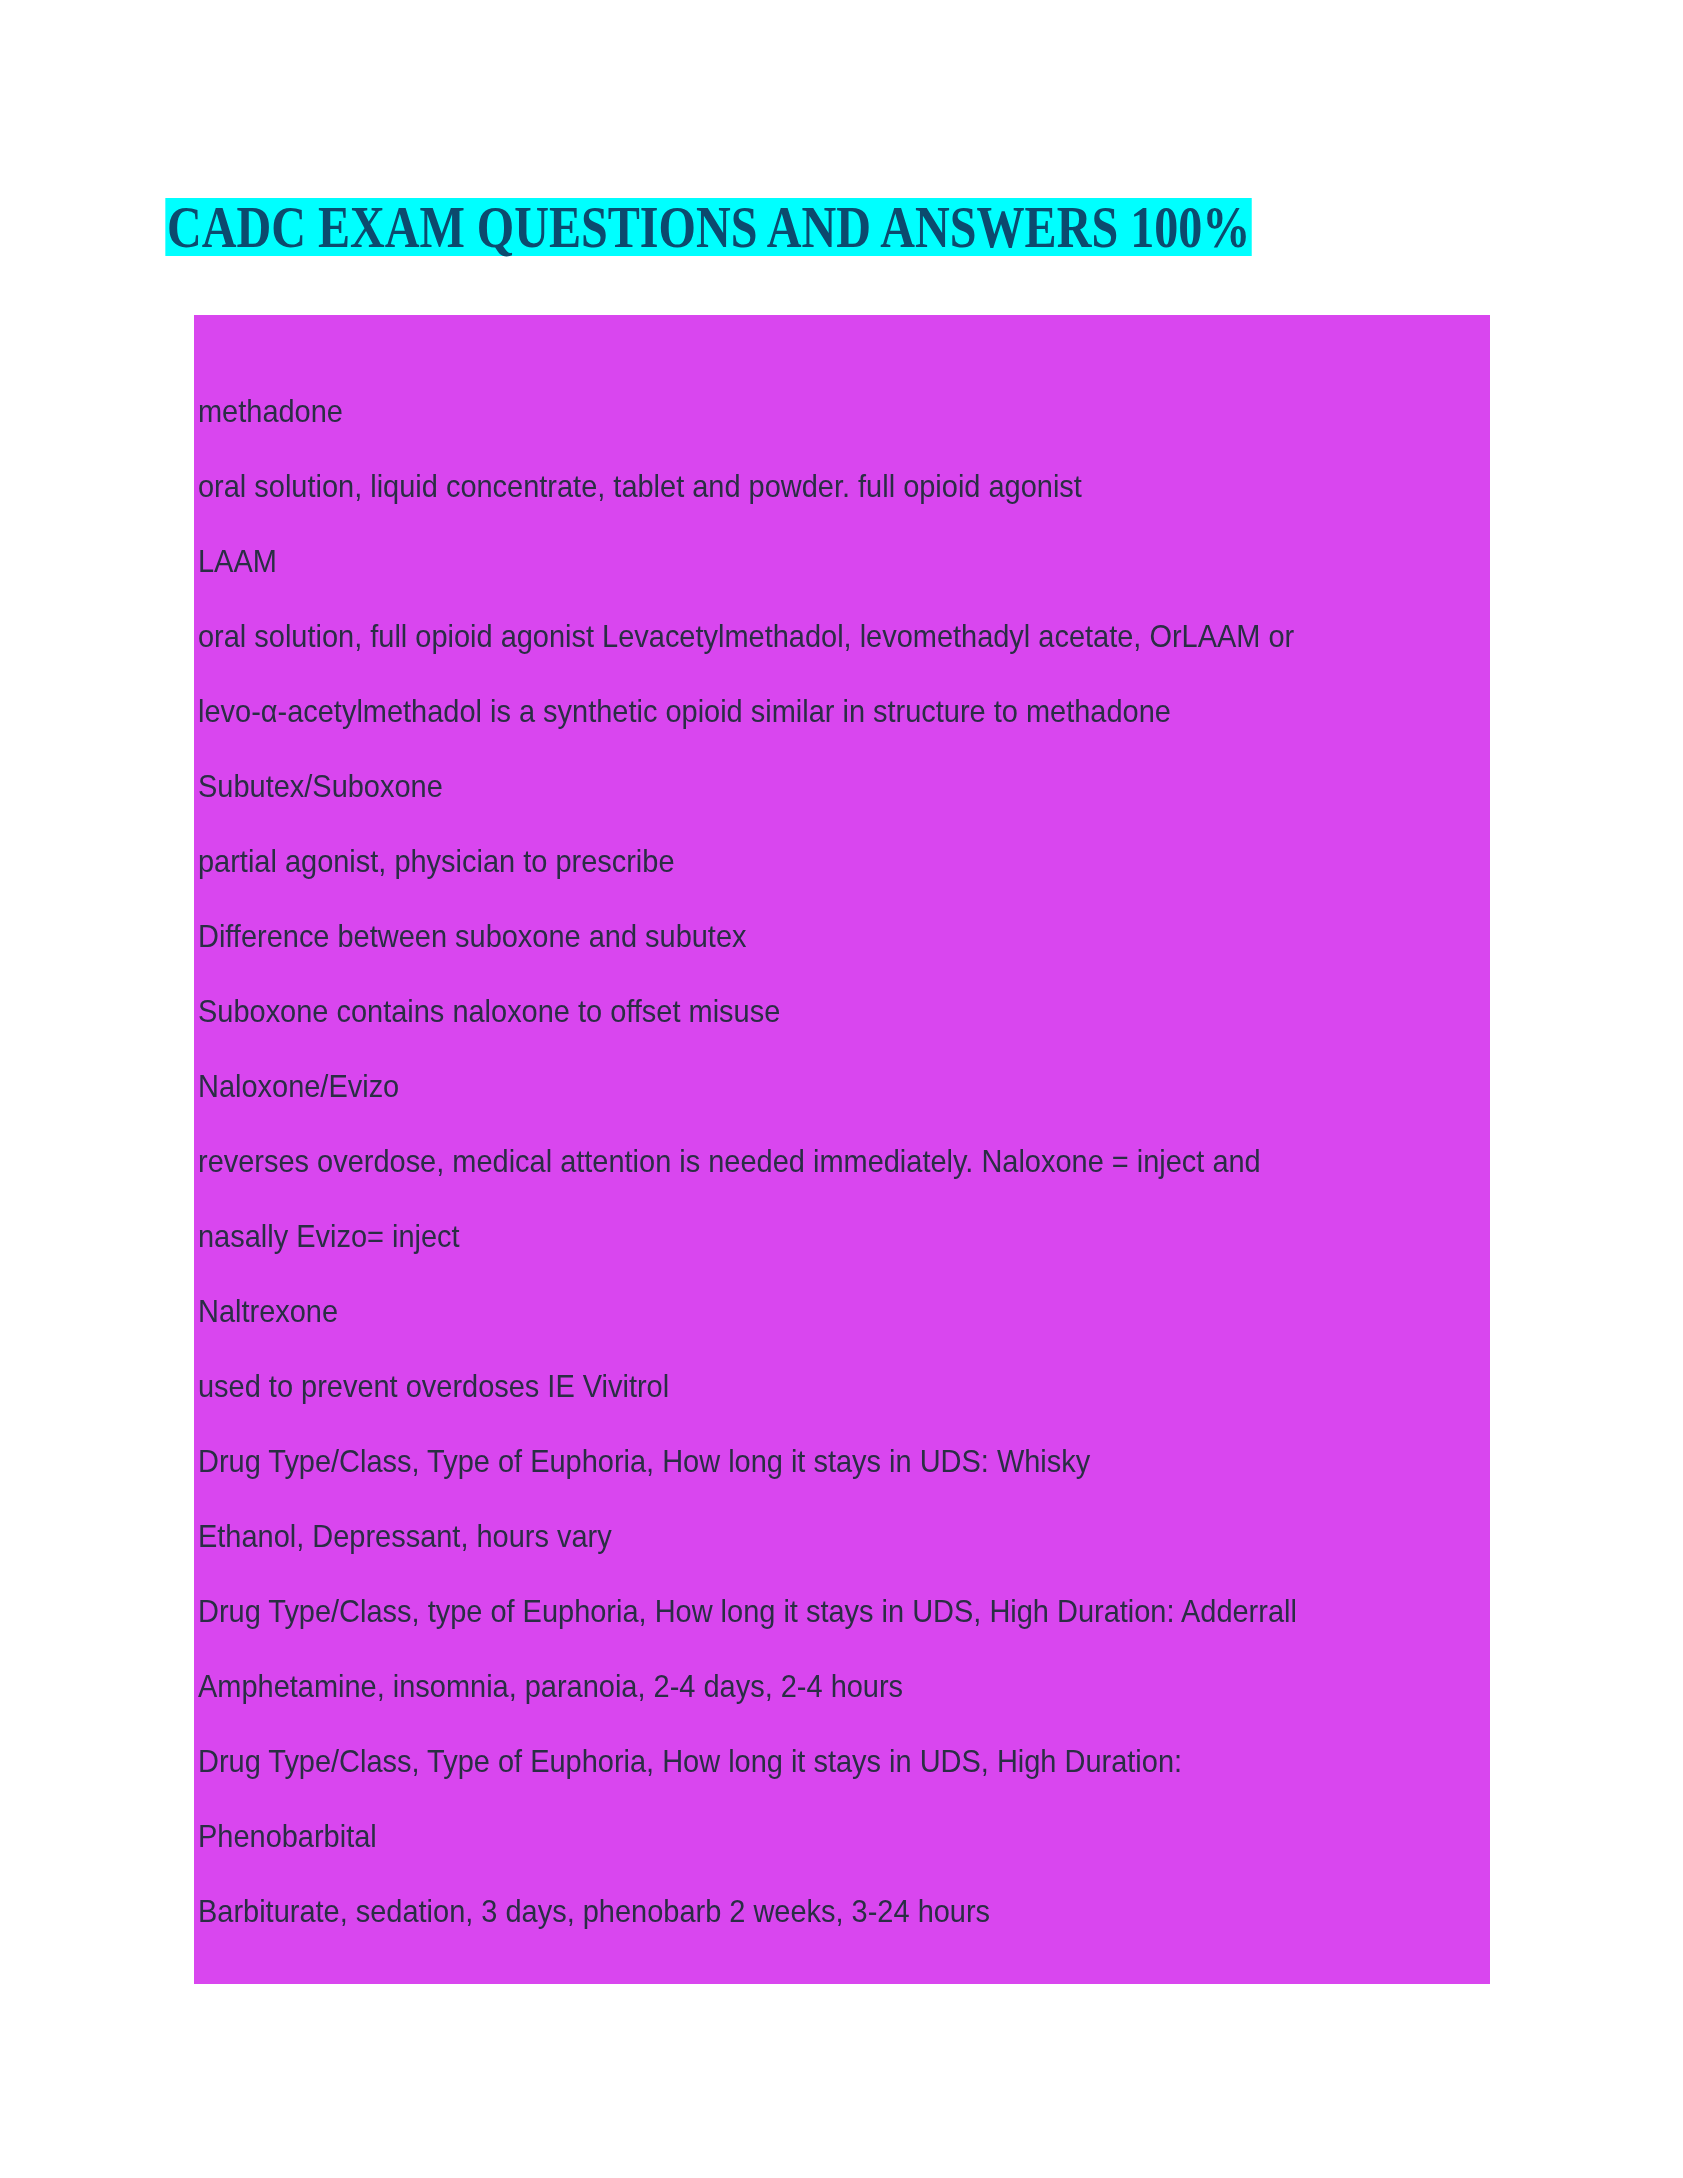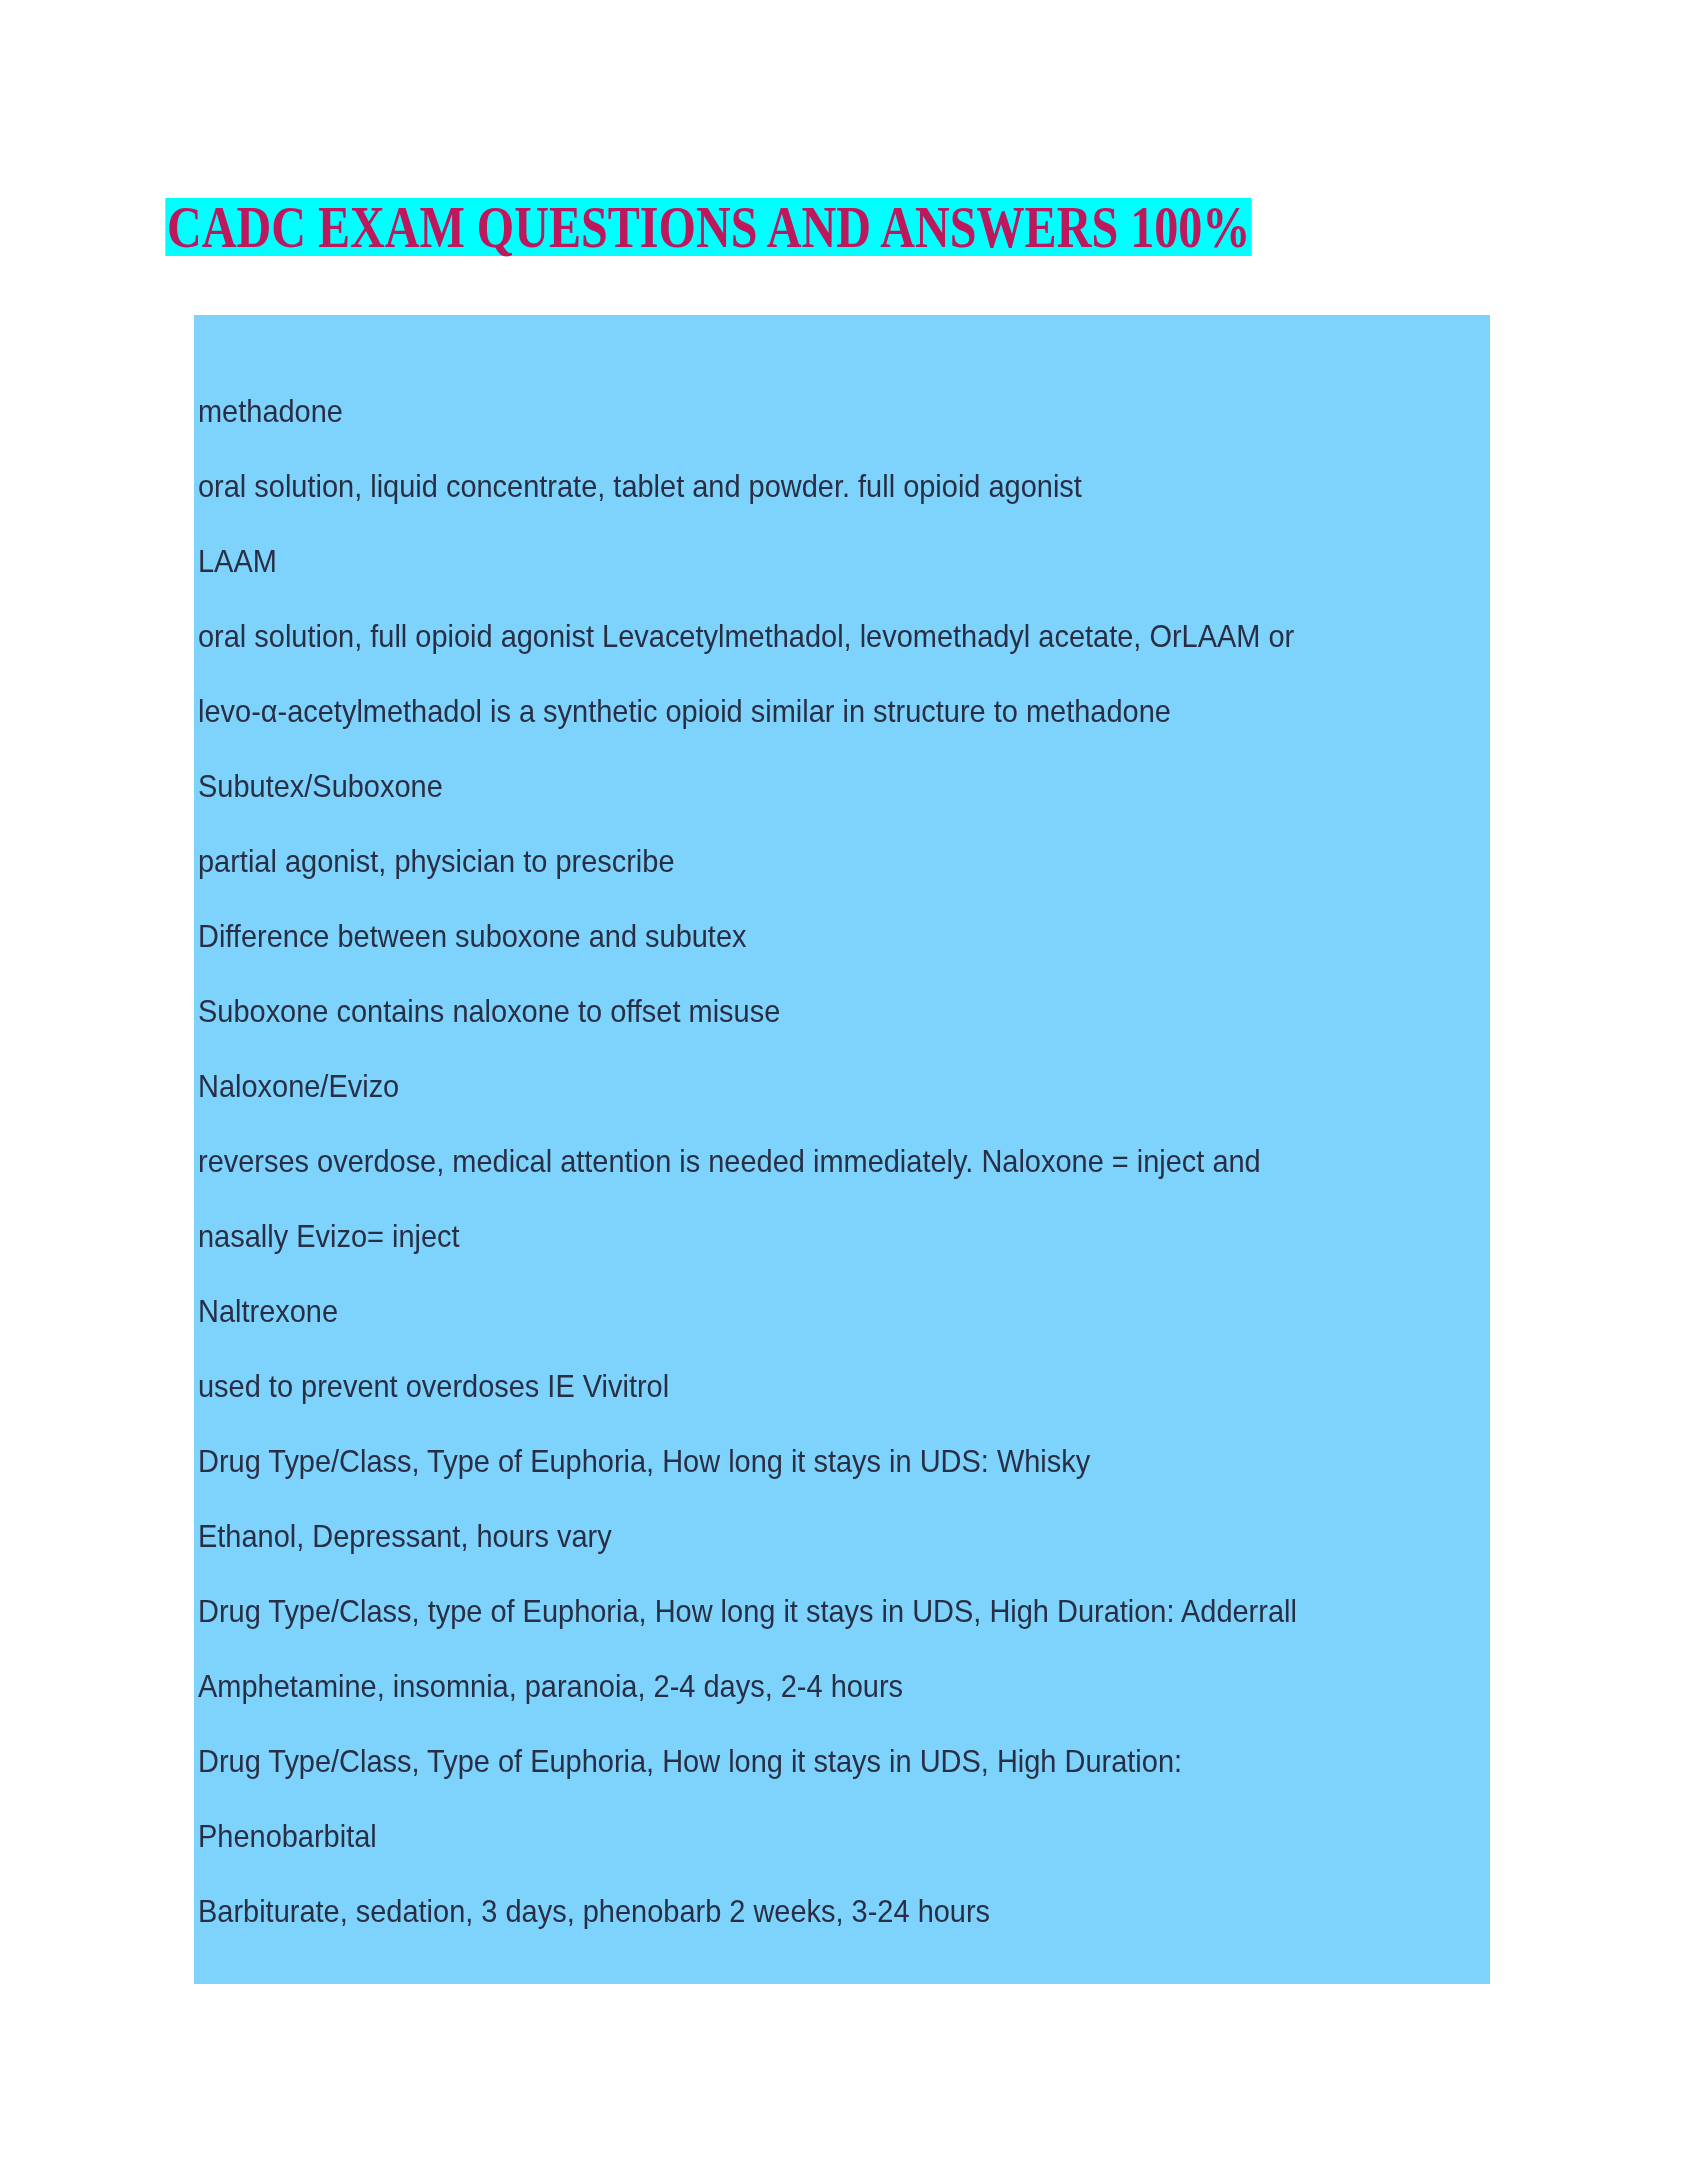--- a/index.html
+++ b/index.html
@@ -15,21 +15,21 @@
     }
     .page-title {
       position: absolute;
       left: 0;
       top: 198px;
       width: 1418px;
       text-align: center;
       margin: 0;
       font-family: "Liberation Serif", "DejaVu Serif", serif;
       font-weight: bold;
-      color: #be185d;
+      color: #0c4a6e;
     }
     .title-line {
       display: block;
       height: 58px;
       line-height: 58px;
       text-align: center;
     }
     .title-line span {
       display: inline-block;
       background: #00ffff;
@@ -40,21 +40,21 @@
       transform: scaleX(0.815);
       transform-origin: center;
       white-space: nowrap;
     }
     .content-panel {
       position: absolute;
       left: 194px;
       top: 315px;
       width: 1296px;
       height: 1669px;
-      background: #7dd3fc;
+      background: #d946ef;
       box-sizing: border-box;
       padding-top: 59px;
       padding-left: 4px;
     }
     .content-line {
       font-family: "Liberation Sans", "DejaVu Sans", sans-serif;
       font-size: 32px;
       line-height: 75px;
       height: 75px;
       color: #2a2e44;

